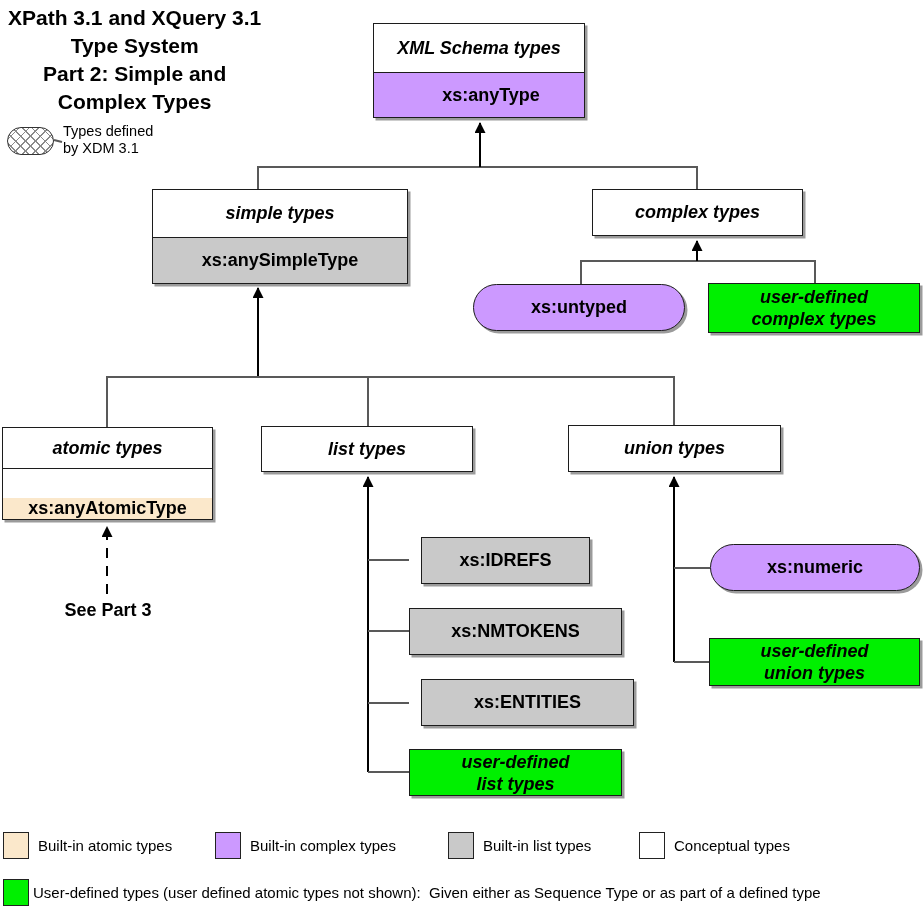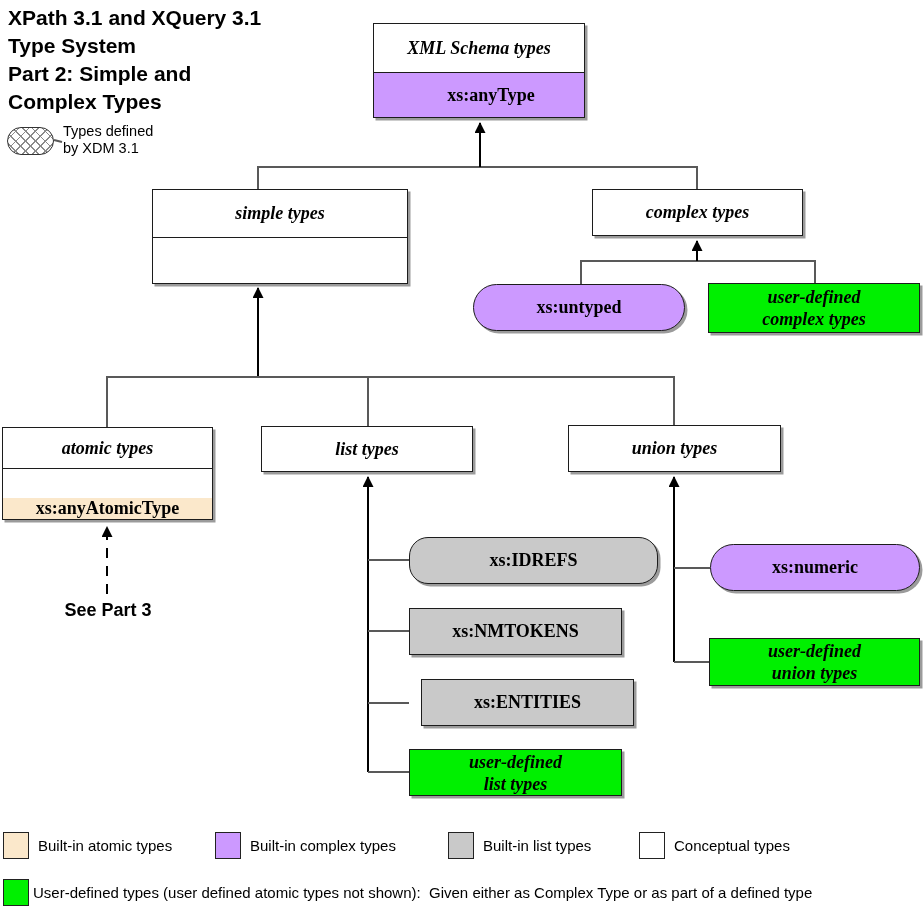--- a/index.html
+++ b/index.html
@@ -4,30 +4,30 @@
 <style>
   html,body{margin:0;padding:0;background:#fff;}
   body{font-family:"Liberation Sans","DejaVu Sans",sans-serif;color:#000;}
   #canvas{position:relative;width:923px;height:907px;background:#fff;overflow:hidden;}
   #wires{position:absolute;left:0;top:0;z-index:1;}
   .wire{stroke:#595959;stroke-width:2;fill:none;}
   .arrow{stroke:#000;stroke-width:2;fill:none;}
   .dashed{stroke-dasharray:10 8;}
 
   .title{position:absolute;left:8px;top:4px;z-index:3;font-size:21px;font-weight:bold;
-         line-height:28px;white-space:pre-line;}
+         line-height:28px;white-space:pre-line;text-align:center;}
   .xdm-stadium{position:absolute;left:7px;top:127px;width:47px;height:28px;z-index:3;
          border:1.3px solid #333;border-radius:14px;background-color:#fff;box-sizing:border-box;
          background-image:repeating-linear-gradient(45deg,#8a8a8a 0 1px,transparent 1px 7px),
                           repeating-linear-gradient(-45deg,#8a8a8a 0 1px,transparent 1px 7px);}
   .xdm-text{position:absolute;left:63px;top:123px;z-index:3;font-size:14.5px;line-height:17px;
          white-space:pre-line;}
 
   .node{position:absolute;z-index:2;box-sizing:border-box;border:1.6px solid #1c1c1c;
-        box-shadow:2.5px 2.5px 0 #9b9b9b;background:#fff;display:flex;flex-direction:column;font-family:Liberation Serif, serif;}
+        box-shadow:2.5px 2.5px 0 #9b9b9b;background:#fff;display:flex;flex-direction:column;}
   .sec{display:flex;align-items:center;justify-content:center;font-weight:bold;font-size:18px;
        text-align:center;}
   .sec.hdr{font-style:italic;background:#fff;border-bottom:1.6px solid #1c1c1c;}
   .node.single{flex-direction:row;align-items:center;justify-content:center;font-weight:bold;
        font-size:18px;text-align:center;}
   .node.hdr-only{font-style:italic;}
   .stadium{border-radius:25px;}
   .multiline{font-style:italic;white-space:pre-line;line-height:22px;}
 
   
@@ -35,21 +35,21 @@
   #n-xmlschema .hdr{height:48px;} #n-xmlschema .bdy{flex:1;}
   #n-simple{left:152px;top:189px;width:256px;height:95px;}
   #n-simple .hdr{height:47px;} #n-simple .bdy{flex:1;}
   #n-atomic{left:2px;top:427px;width:211px;height:93px;}
   #n-atomic .hdr{height:46px;} #n-atomic .bdy{flex:1;margin-top:29px;}
   #n-complex{left:592px;top:189px;width:211px;height:47px;}
   #n-list{left:261px;top:426px;width:212px;height:46px;}
   #n-union{left:568px;top:425px;width:213px;height:47px;}
   #n-untyped{left:473px;top:284px;width:212px;height:47px;}
   #n-usercomplex{left:708px;top:283px;width:212px;height:50px;}
-  #n-idrefs{left:409px;top:537px;width:249px;height:47px;border-radius:19px;}
+  #n-idrefs{left:421px;top:537px;width:169px;height:47px;}
   #n-nmtokens{left:409px;top:608px;width:213px;height:47px;}
   #n-entities{left:409px;top:679px;width:213px;height:47px;margin-left:12px;}
   #n-userlist{left:409px;top:749px;width:213px;height:47px;}
   #n-numeric{left:710px;top:544px;width:210px;height:47px;}
   #n-userunion{left:709px;top:638px;width:211px;height:48px;}
 
   .see-part3{position:absolute;left:52px;top:600px;width:112px;z-index:3;font-size:18px;
        font-weight:bold;text-align:center;}
 
   .lg{position:absolute;top:832px;z-index:3;display:flex;align-items:center;gap:9px;}
@@ -107,20 +107,21 @@
   <div class="xdm-text">Types defined
 by XDM 3.1</div>
 
   <div class="node" id="n-xmlschema">
     <div class="sec hdr">XML Schema types</div>
     <div class="sec bdy" style="background: rgb(204, 153, 255); padding-left: 24px;">xs:anyType</div>
   </div>
 
   <div class="node" id="n-simple">
     <div class="sec hdr">simple types</div>
+    <div class="sec bdy" style="background: rgb(201, 201, 201);">xs:anySimpleType</div>
   </div>
 
   <div class="node single hdr-only" id="n-complex">complex types</div>
 
   <div class="node single stadium" id="n-untyped" style="background: rgb(204, 153, 255);">xs:untyped</div>
 
   <div class="node single multiline" id="n-usercomplex" style="background: rgb(0, 240, 0);">user-defined
 complex types</div>
 
   <div class="node" id="n-atomic">
@@ -159,15 +160,15 @@
   <div class="lg" id="lg-2">
     <div class="swatch" style="background: rgb(201, 201, 201);"></div>
     <div class="lg-label">Built-in list types</div>
   </div>
   <div class="lg" id="lg-3">
     <div class="swatch" style="background: rgb(255, 255, 255);"></div>
     <div class="lg-label">Conceptual types</div>
   </div>
 
   <div class="footer-swatch" style="background: rgb(0, 240, 0);"></div>
-  <div class="footer-label">User-defined types (user defined atomic types not shown):  Given either as Complex Type or as part of a defined type</div>
+  <div class="footer-label">User-defined types (user defined atomic types not shown):  Given either as Sequence Type or as part of a defined type</div>
 
 </div>
 
 </body></html>

